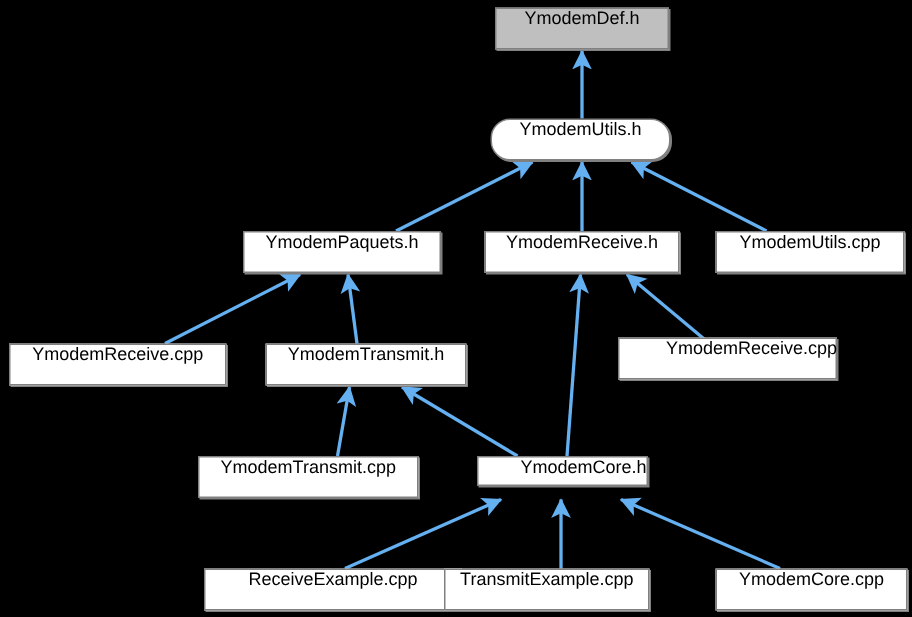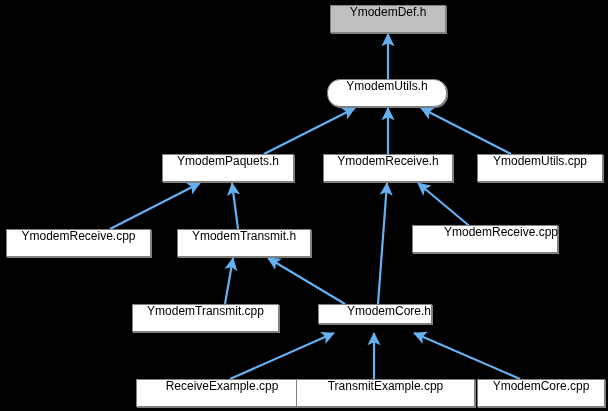--- a/index.html
+++ b/index.html
@@ -99,20 +99,20 @@
       </div>
       <div class="node" style="left: 132px; top: 304px; width: 147px; height: 28px;">
         <span class="node-label">YmodemTransmit.cpp</span>
       </div>
       <div class="node" style="left: 318px; top: 304px; width: 114px; height: 20px; padding-left: 28px;">
         <span class="node-label">YmodemCore.h</span>
       </div>
       <div class="node" style="left: 136px; top: 379px; width: 172px; height: 28px;">
         <span class="node-label">ReceiveExample.cpp</span>
       </div>
-      <div class="node" style="left: 296px; top: 379px; width: 179px; height: 28px;">
+      <div class="node" style="left: 296px; top: 379px; width: 137px; height: 28px;">
         <span class="node-label">TransmitExample.cpp</span>
       </div>
       <div class="node" style="left: 477px; top: 379px; width: 128px; height: 28px;">
         <span class="node-label">YmodemCore.cpp</span>
       </div>
     </div>
 </div>
 
 </body></html>

